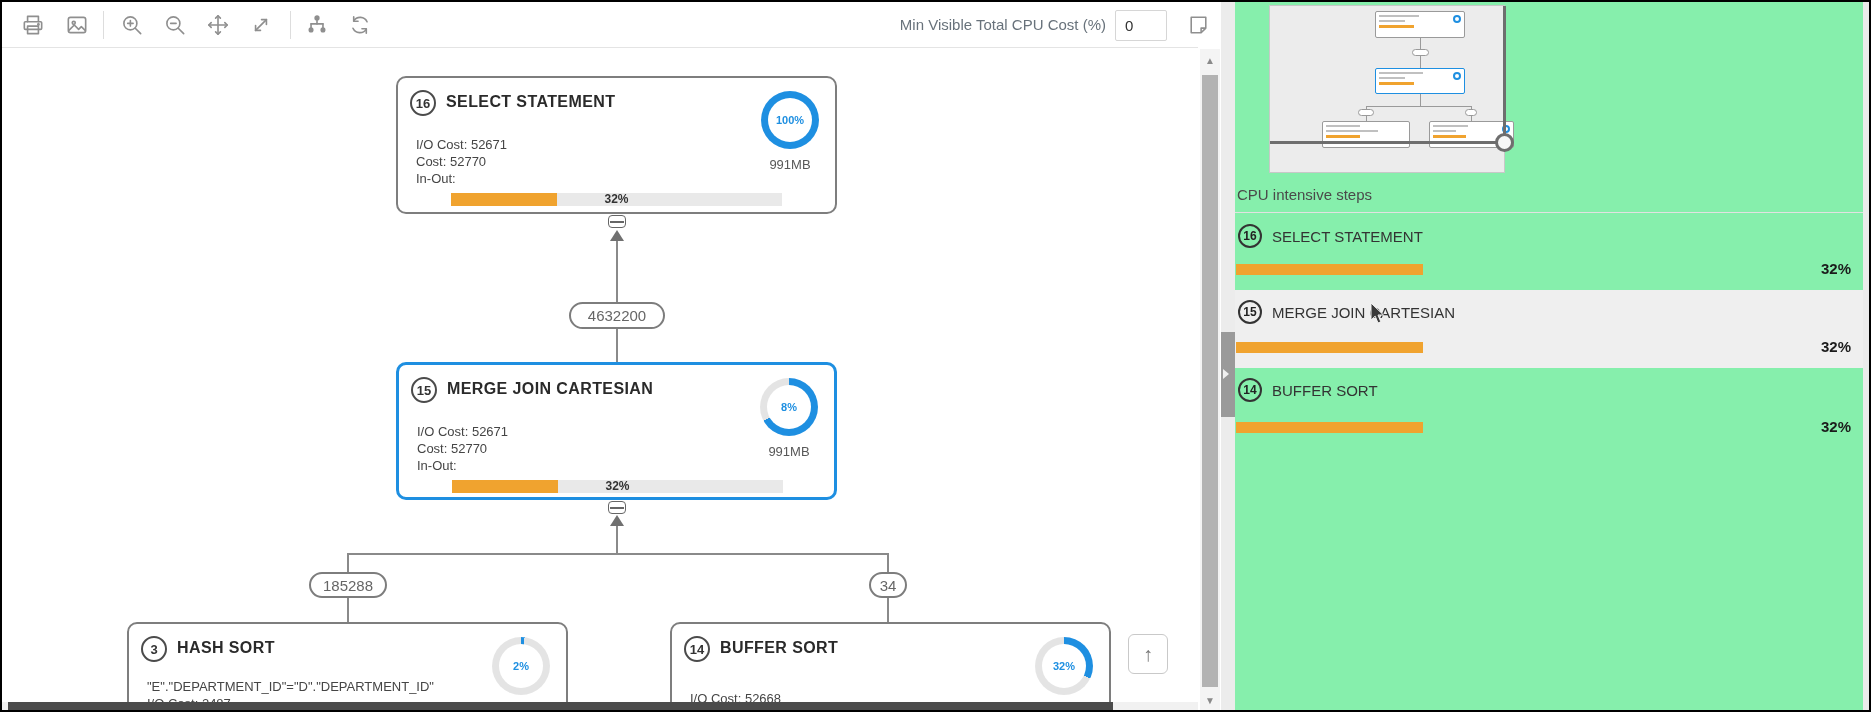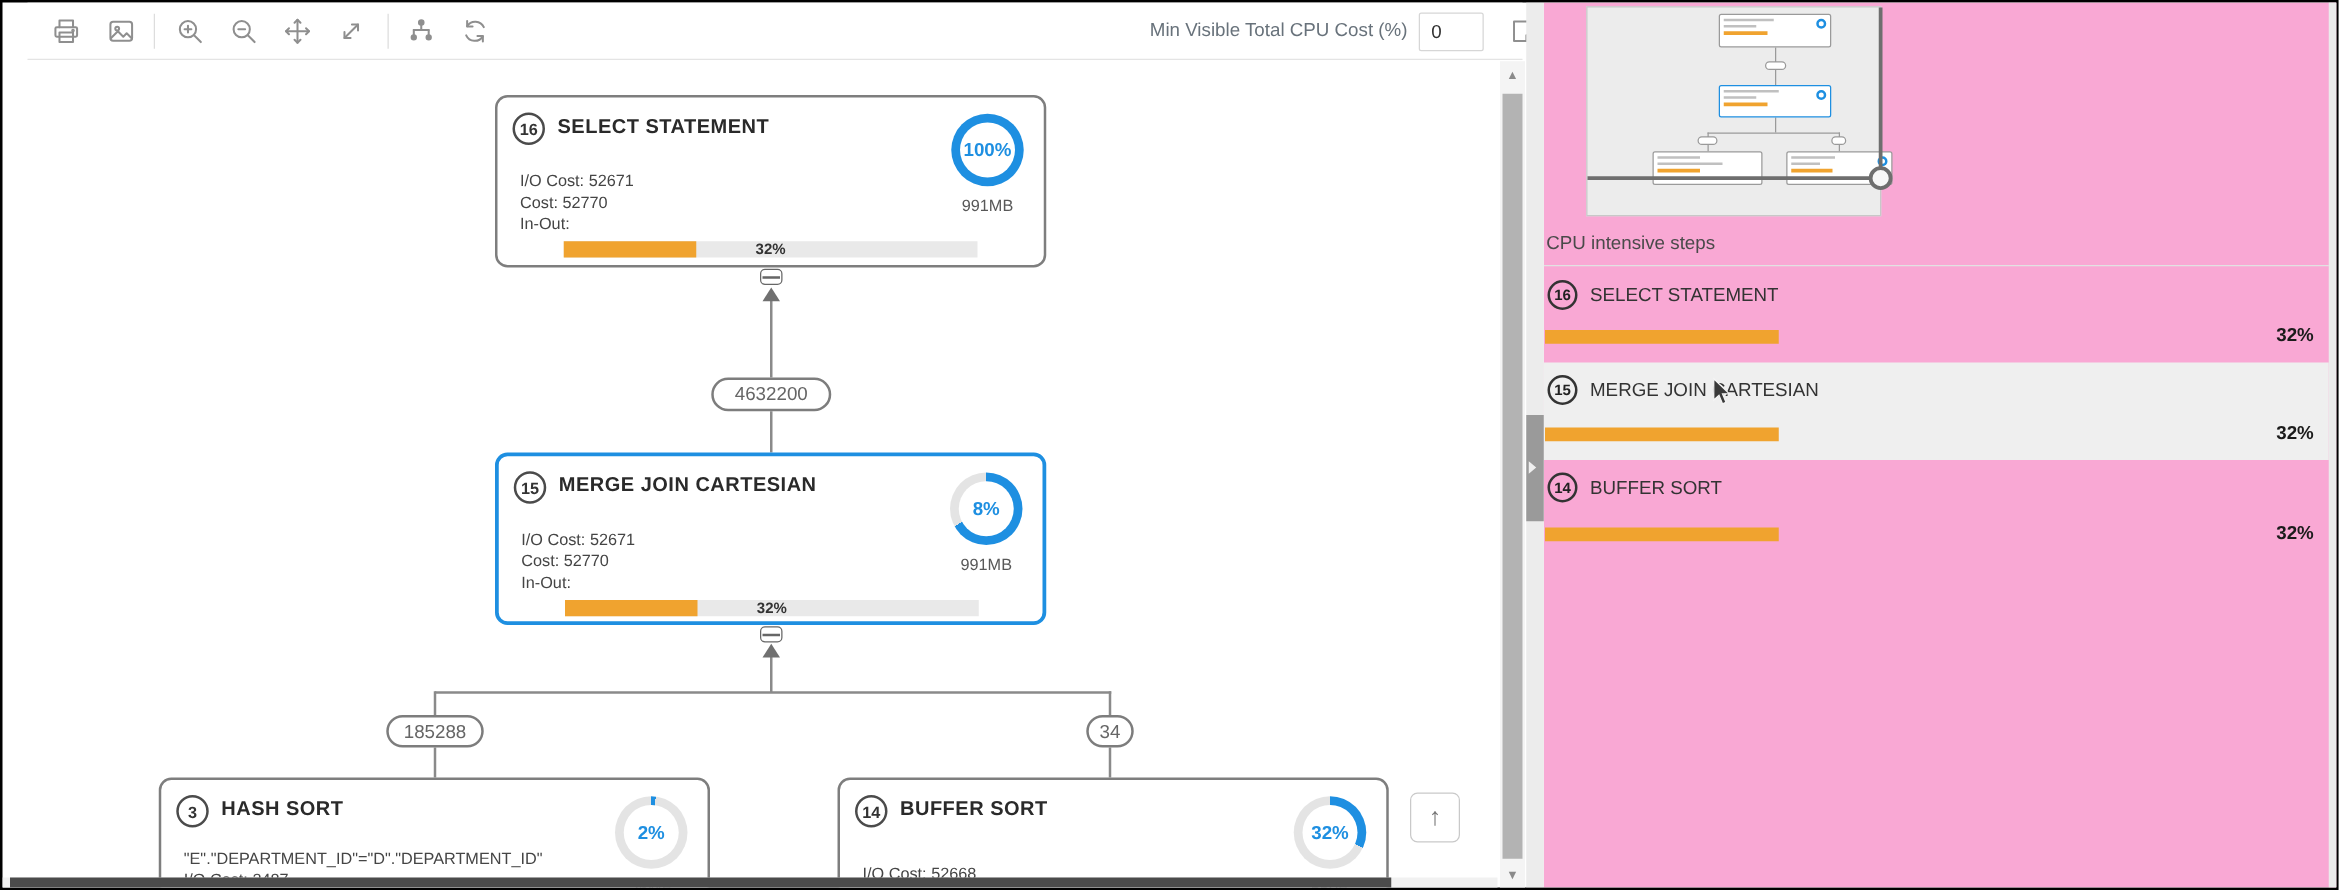--- a/index.html
+++ b/index.html
@@ -3,40 +3,40 @@
 <meta charset="utf-8">
 <style>
   html,body{margin:0;padding:0;background:#fff;}
   *{box-sizing:border-box;}
   .page{
     position:relative;width:1871px;height:712px;overflow:hidden;
     border:2px solid #000;background:#fff;
     font-family:"Liberation Sans", sans-serif;
   }
   
-  .toolbar{position:absolute;left:0;top:0;width:1196px;height:46px;background:#fff;border-bottom:1px solid #e4e4e4;margin-left:20px;}
+  .toolbar{position:absolute;left:0;top:0;width:1196px;height:46px;background:#fff;border-bottom:1px solid #e4e4e4;}
   .tb-icon{position:absolute;top:10px;width:26px;height:26px;cursor:pointer;}
   .tb-icon svg{width:26px;height:26px;stroke:#8f8f8f;fill:none;stroke-width:1.5;stroke-linecap:round;stroke-linejoin:round;}
   .tb-sep{position:absolute;top:9px;width:1px;height:28px;background:#ddd;}
   .cpu-label{position:absolute;left:872px;top:14px;width:232px;text-align:right;font-size:15px;color:#68727b;}
   .cpu-input{position:absolute;left:1113px;top:8px;width:52px;height:31px;border:1px solid #d6d6d6;border-radius:2px;font-size:15px;color:#333;padding:0 0 0 9px;font-family:"Liberation Sans",sans-serif;}
   .note-icon{position:absolute;left:1184px;top:11px;width:25px;height:25px;}
   .note-icon svg{width:25px;height:25px;stroke:#8f8f8f;fill:none;stroke-width:1.5;stroke-linejoin:round;}
 
   
   .plan-node{position:absolute;width:441px;height:138px;background:#fff;border:2px solid #7e7e7e;border-radius:10px;z-index:5;}
   .plan-node.selected{border:3px solid #1E8FE1;}
   .node-badge{position:absolute;left:12px;top:12px;width:26px;height:26px;border:2px solid #4b4b4b;border-radius:50%;
       display:flex;align-items:center;justify-content:center;font-size:13px;font-weight:bold;color:#333;background:#fff;}
   .node-title{position:absolute;left:48px;top:15px;font-size:16px;font-weight:bold;color:#2a2a2a;letter-spacing:.4px;white-space:nowrap;}
   .node-lines{position:absolute;left:18px;top:58px;font-size:13px;color:#454545;line-height:17px;white-space:nowrap;}
   .node-ring{position:absolute;right:16px;top:13px;width:58px;height:58px;border-radius:50%;background:#e4e4e4;}
   .node-ring::after{content:"";position:absolute;left:7px;top:7px;right:7px;bottom:7px;background:#fff;border-radius:50%;}
   .node-ring span{position:absolute;left:0;top:0;width:100%;height:100%;display:flex;align-items:center;justify-content:center;
-      font-size:15px;font-weight:bold;color:#1E8FE1;z-index:2;}
+      font-size:11px;font-weight:bold;color:#1E8FE1;z-index:2;}
   .node-size{position:absolute;right:16px;top:79px;width:58px;text-align:center;font-size:13px;color:#585858;}
   .node-bar{position:absolute;left:53px;top:115px;width:331px;height:13px;background:#e9e9e9;}
   .node-bar-fill{position:absolute;left:0;top:0;height:100%;background:#F0A32F;}
   .node-bar-label{position:absolute;left:0;top:0;width:100%;text-align:center;font-size:12px;font-weight:bold;color:#333;line-height:13px;z-index:2;}
 
   
   .vline{position:absolute;width:2px;background:#8a8a8a;z-index:1;}
   .hline{position:absolute;height:2px;background:#8a8a8a;z-index:1;}
   .arrow-up{position:absolute;width:0;height:0;border-left:7px solid transparent;border-right:7px solid transparent;border-bottom:11px solid #707070;z-index:2;}
   .pill{position:absolute;background:#fff;border:2px solid #7d7d7d;border-radius:14px;color:#666;font-size:15px;
@@ -53,21 +53,21 @@
   .vscroll .arr{position:absolute;left:0;width:20px;text-align:center;font-size:10px;color:#8a8a8a;}
   .vscroll-thumb{position:absolute;left:2px;top:26px;width:16px;height:612px;background:#b3b3b3;}
 
   
   .splitter{position:absolute;left:1219px;top:0;width:14px;height:708px;background:#ececec;z-index:20;}
   .split-handle{position:absolute;left:0;top:330px;width:14px;height:85px;background:#9a9a9a;cursor:pointer;}
   .split-handle::after{content:"";position:absolute;left:2px;top:37px;width:0;height:0;
       border-top:5px solid transparent;border-bottom:5px solid transparent;border-left:6px solid #f0f0f0;}
 
   
-  .rpanel{position:absolute;left:1233px;top:0;width:636px;height:708px;background:#f9a8d4;}
+  .rpanel{position:absolute;left:1233px;top:0;width:636px;height:708px;background:#86efac;}
   .minimap{position:absolute;left:34px;top:3px;width:236px;height:168px;background:#ececec;border:1px solid #c8c8c8;}
   .mini-node{position:absolute;background:#fff;border:1px solid #9a9a9a;border-radius:2px;overflow:hidden;}
   .mini-node.sel{border:1px solid #1E8FE1;}
   .mini-line{height:2px;background:#c0c0c0;margin:3px 3px 0 3px;}
   .mini-bar{height:3px;background:#F0A32F;margin:3px 3px 0 3px;width:40%;}
   .mini-ring{position:absolute;right:3px;top:3px;width:8px;height:8px;border:2px solid #1E8FE1;border-radius:50%;background:#fff;}
   .mini-edge-v{position:absolute;width:1px;background:#9a9a9a;}
   .mini-edge-h{position:absolute;height:1px;background:#9a9a9a;}
   .mini-pill{position:absolute;background:#fff;border:1px solid #9a9a9a;border-radius:4px;}
   .vp-vline{position:absolute;left:233px;top:0;width:3px;height:137px;background:#6e6e6e;z-index:3;}

